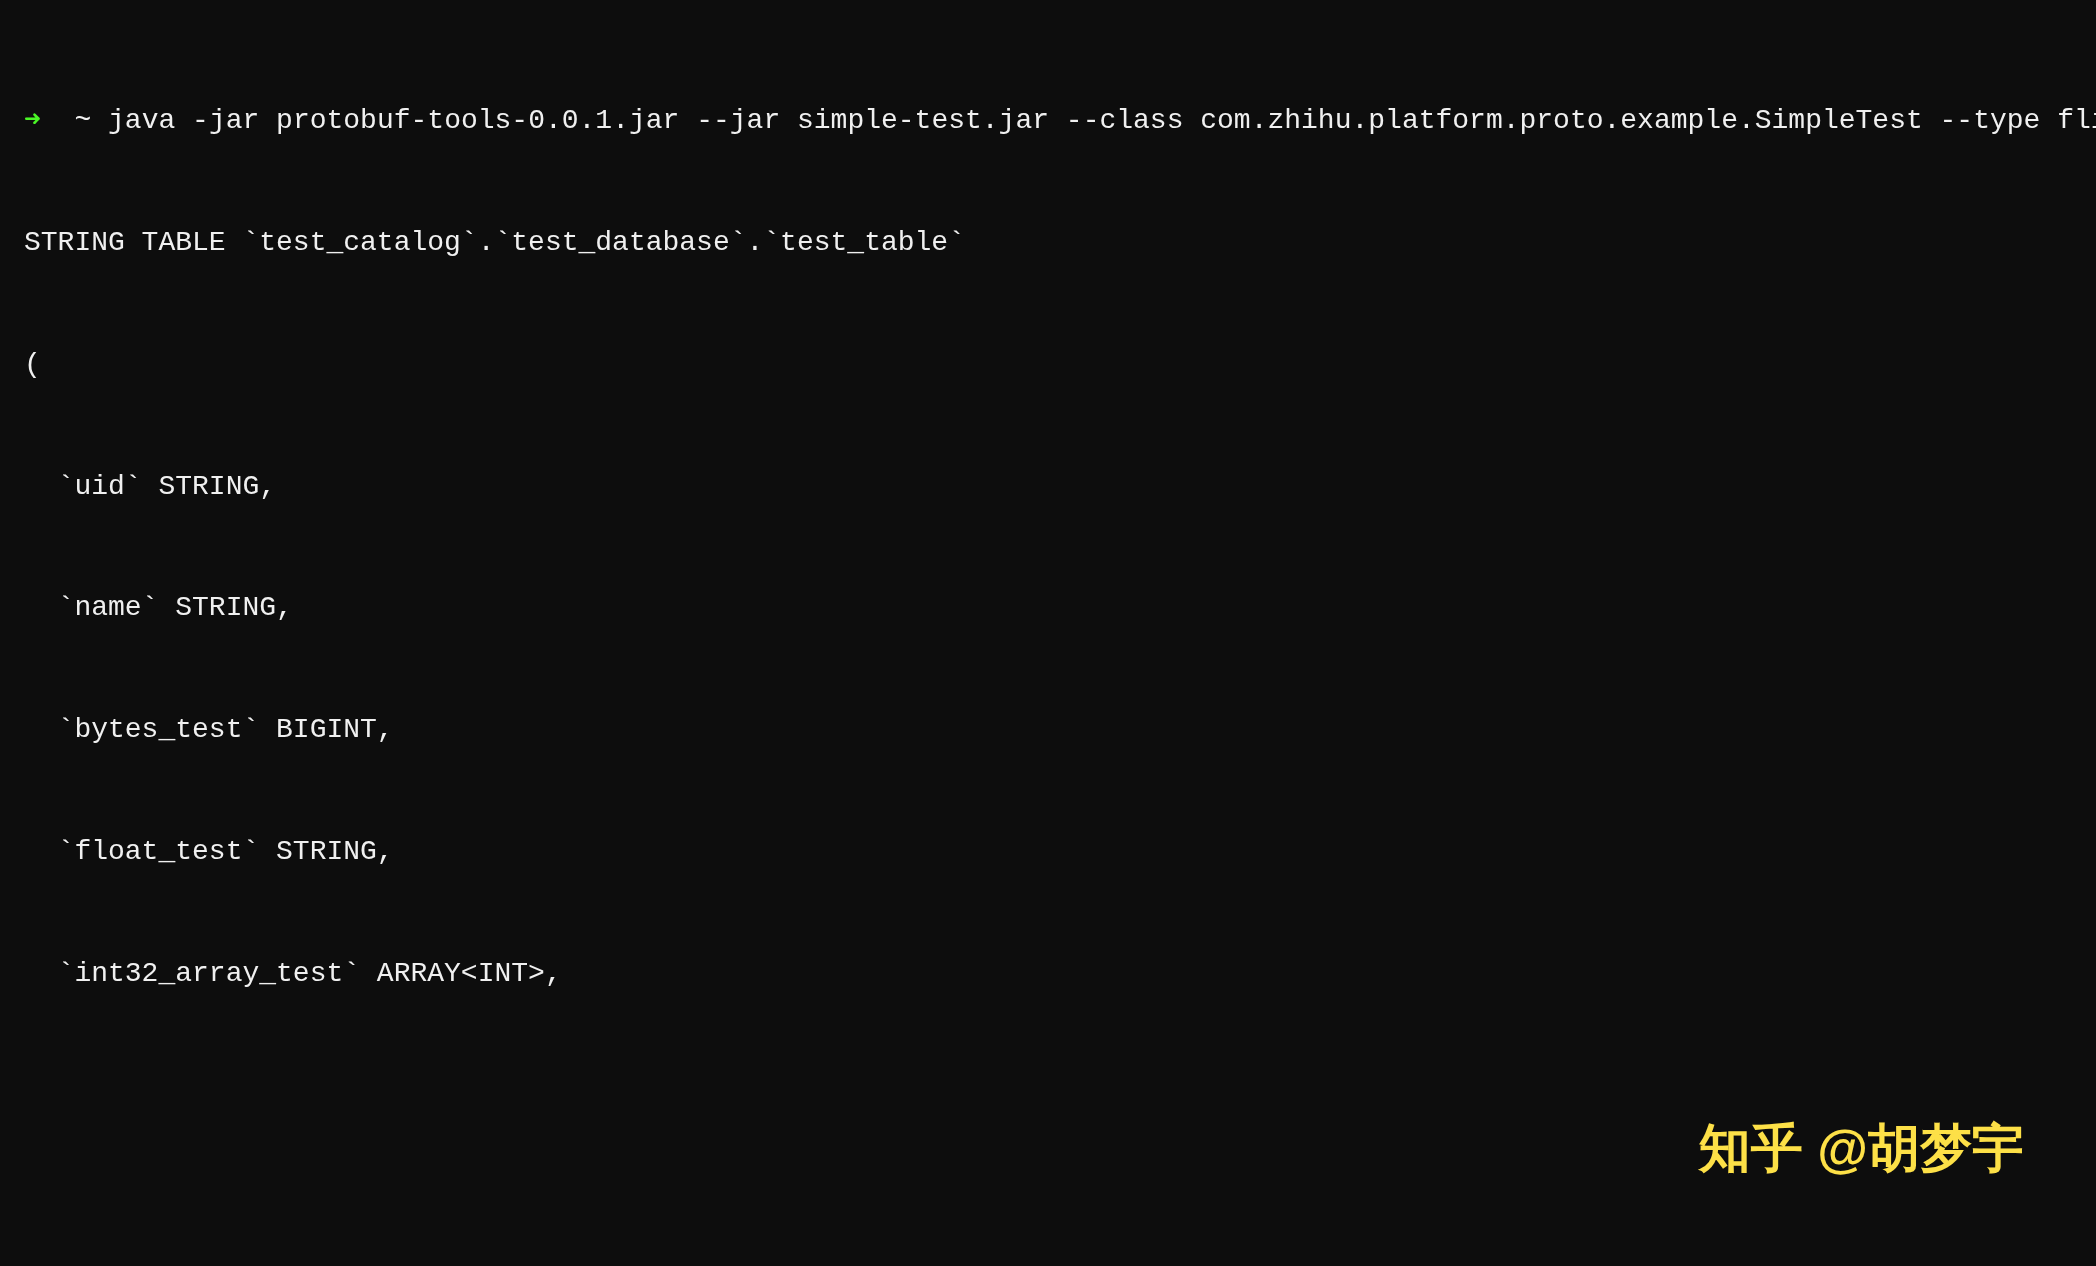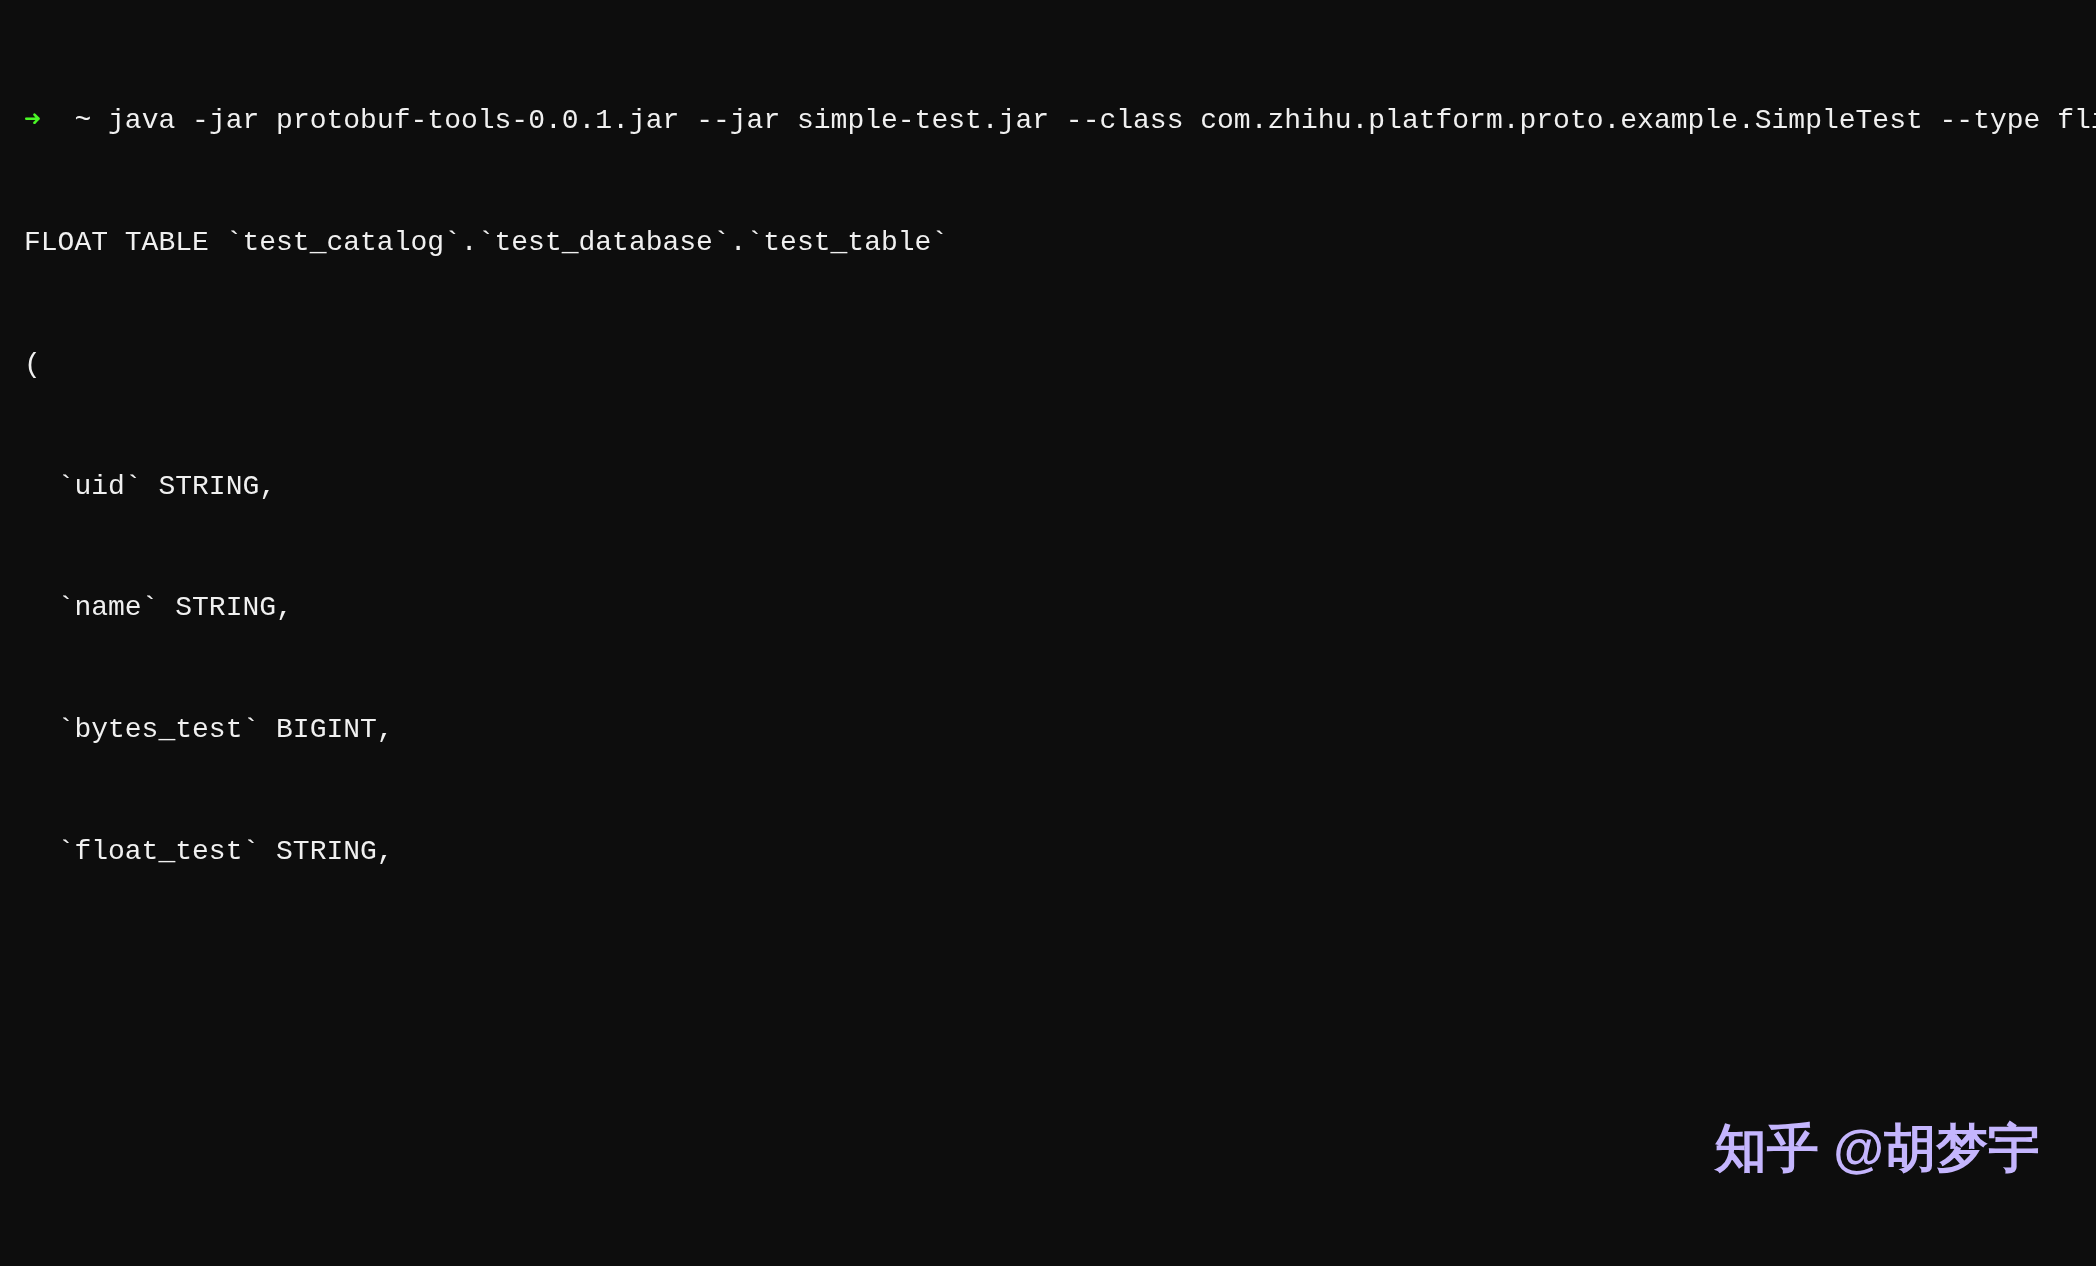--- a/index.html
+++ b/index.html
@@ -31,22 +31,22 @@
       white-space: pre;
       font-family: 'Courier New', Courier, monospace;
       font-size: 28px;
       line-height: 1.45;
       color: #f0f0f0;
     }
 
     .watermark {
       position: absolute;
       bottom: 80px;
-      right: 56px;
-      color: #c4b5fd;
+      right: 72px;
+      color: #fde047;
       font-family: 'PingFang SC', 'Microsoft YaHei', 'SimHei', sans-serif;
       font-size: 52px;
       font-weight: bold;
       white-space: nowrap;
     }
 
     .line {
       display: block;
       font-family: 'Courier New', Courier, monospace;
       font-size: 28px;
@@ -57,26 +57,27 @@
     .green-arrow {
       color: #4af626;
     }
   </style>
 </head>
 <body>
 
 <div class="terminal">
   <div class="terminal-content">
     <span class="line"><span class="green-arrow">➜</span><span>  ~ java -jar protobuf-tools-0.0.1.jar --jar simple-test.jar --class com.zhihu.platform.proto.example.SimpleTest --type flink</span></span>
-    <span class="line">FLOAT TABLE `test_catalog`.`test_database`.`test_table`</span>
+    <span class="line">STRING TABLE `test_catalog`.`test_database`.`test_table`</span>
     <span class="line">(</span>
     <span class="line">  `uid` STRING,</span>
     <span class="line">  `name` STRING,</span>
     <span class="line">  `bytes_test` BIGINT,</span>
     <span class="line">  `float_test` STRING,</span>
+    <span class="line">  `int32_array_test` ARRAY&lt;INT&gt;,</span>
     
     
     
     
     
     
     
     
     
     

